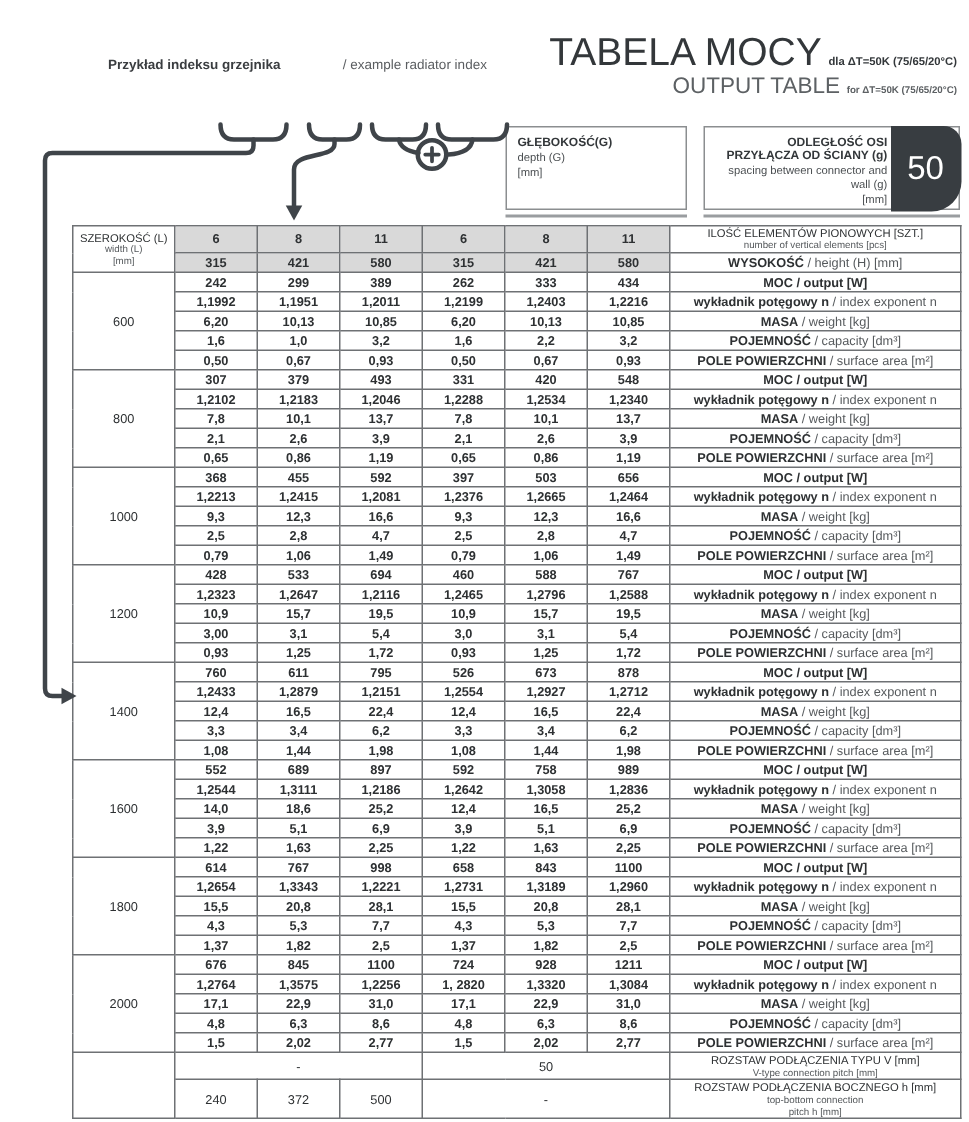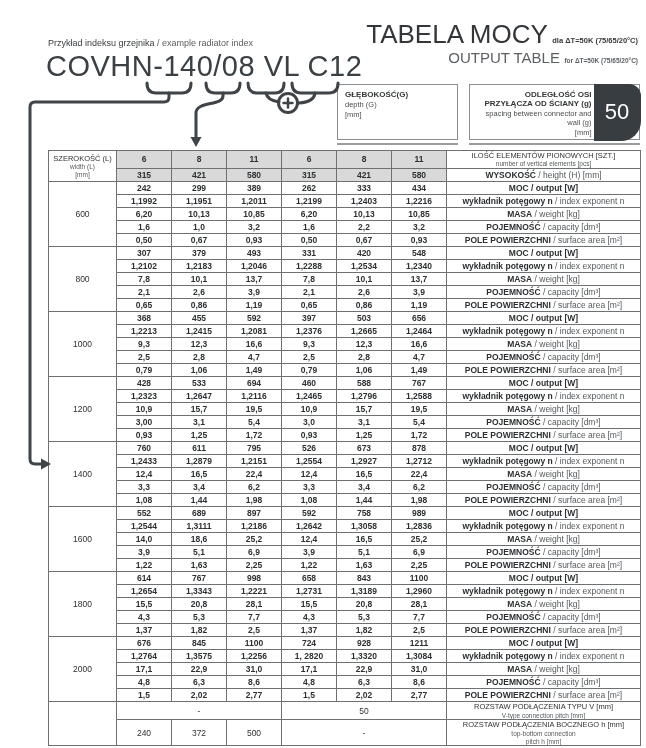--- a/index.html
+++ b/index.html
@@ -1,21 +1,21 @@
 <!DOCTYPE html>
 <html><head>
 <meta charset="utf-8">
 <style>
   html,body{margin:0;padding:0;background:#fff;}
   #page{position:relative;width:646px;height:748px;background:#fff;overflow:hidden;
         font-family:"Liberation Sans",sans-serif;color:#2e3133;}
   
   #example-label{position:absolute;left:48px;top:38px;font-size:9px;color:#3a3d40;}
-  #example-label .pl{font-weight:400;}
-  #example-label .en{font-weight:400;color:#5a5d60;}
+  #example-label .pl{font-weight:700;margin-left:24px;}
+  #example-label .en{font-weight:400;color:#5a5d60;margin-left:39px;}
   #radiator-index{position:absolute;left:46px;top:50px;font-size:29px;font-weight:500;
                   letter-spacing:.5px;color:#3b4044;white-space:nowrap;}
   
   #title-block{position:absolute;right:8px;top:20px;text-align:right;line-height:1.1;}
   #title-pl{font-size:26px;font-weight:500;color:#33373a;}
   #title-pl-sub{font-size:7.5px;font-weight:700;color:#33373a;}
   #title-en{font-size:15px;font-weight:500;color:#5d6164;}
   #title-en-sub{font-size:6.5px;font-weight:700;color:#5d6164;}
   
   .info-box{position:absolute;top:84px;height:56px;background:#fff;border:1.5px solid #8b8e90;
@@ -56,21 +56,20 @@
   #callouts{position:absolute;left:0;top:0;pointer-events:none;}
 </style>
 </head>
 <body>
 
 <div id="page">
 
   <div id="example-label">
     <span class="pl">Przykład indeksu grzejnika</span><span class="en"> / example radiator index</span>
   </div>
-  <div id="radiator-index">COVHN-140/08 VL C12</div>
 
   <div id="title-block">
     <div>
       <span id="title-pl">TABELA MOCY</span>
       <span id="title-pl-sub">dla ΔT=50K (75/65/20°C)</span>
     </div>
     <div>
       <span id="title-en">OUTPUT TABLE</span>
       <span id="title-en-sub">for ΔT=50K (75/65/20°C)</span>
     </div>

